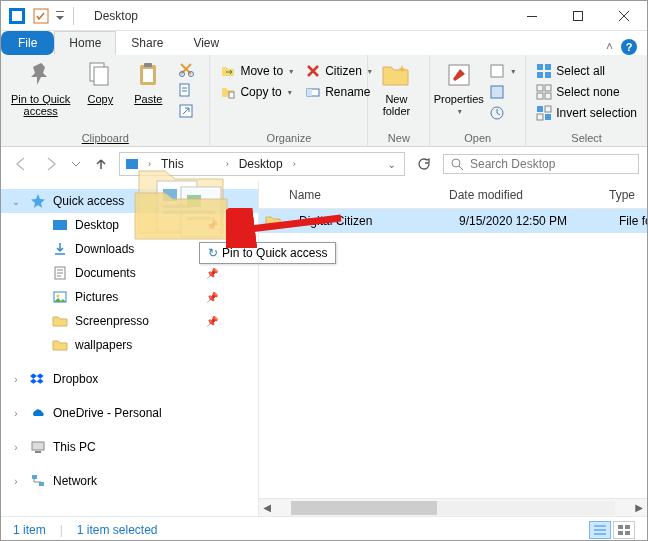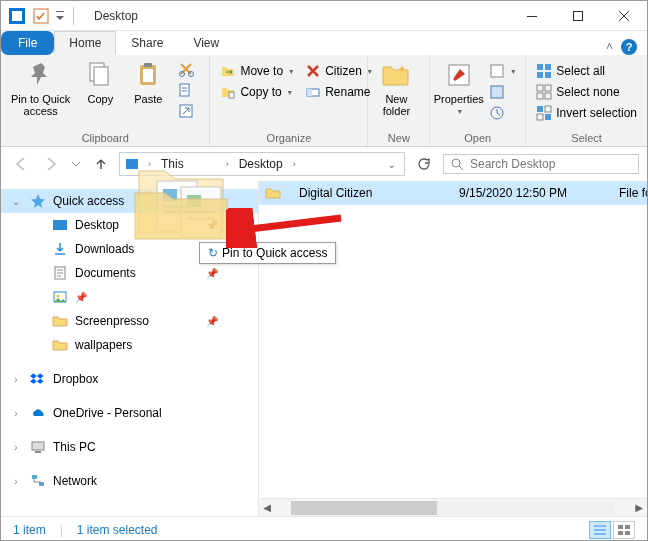--- a/index.html
+++ b/index.html
@@ -139,21 +139,21 @@
   <div class="tab active">Home</div>
   <div class="tab">Share</div>
   <div class="tab">View</div>
   <div class="help">
     <span class="chev-up">˄</span>
     <span class="help-q">?</span>
   </div>
 </div>
 
 <div class="ribbon">
-  <div class="group" style="width:210px;">
+  <div class="group" style="width:210px;text-decoration:underline;">
     <div class="group-body">
       <div class="rbtn-big">
         <span class="ic">
             <svg width="28" height="28">
               <path d="M14 2l4 4-2 6 4 4-6 0-4 8-0-8-6 0 4-4-2-6z" fill="#8a8a8a"></path>
             </svg>
           </span>
         <span class="lbl" style="white-space:pre-line;">Pin to Quick
 access</span>
       </div>
@@ -449,20 +449,21 @@
     </div>
     <div class="nav-item indent">
       <span class="exp"></span>
       <span class="ic">
           <svg width="16" height="16">
             <rect x="2" y="3" width="12" height="10" fill="#fff" stroke="#2e8bd8"></rect>
             <circle cx="6" cy="7" r="1.5" fill="#f0c040"></circle>
             <path d="M2 13l4-4 3 3 2-2 3 3" fill="#5aaa5a"></path>
           </svg>
         </span>
+      <span class="lbl">Pictures</span>
       <span class="pin">📌</span>
     </div>
     <div class="nav-item indent">
       <span class="exp"></span>
       <span class="ic">
           <svg width="16" height="16">
             <path d="M1 4h5l2 2h7v7H1z" fill="#f8d777" stroke="#d8b26a"></path>
           </svg>
         </span>
       <span class="lbl">Screenpresso</span>
@@ -516,20 +517,26 @@
             <rect x="2" y="2" width="5" height="4" fill="#5aaad0"></rect>
             <rect x="9" y="9" width="5" height="4" fill="#5aaad0"></rect>
             <path d="M4 6v3h7" stroke="#888" fill="none"></path>
           </svg>
         </span>
       <span class="lbl">Network</span>
     </div>
   </div>
 
   <div class="content">
+    <div class="colhead">
+      <div style="width:28px;"></div>
+      <div class="c c-name">Name</div>
+      <div class="c c-date">Date modified</div>
+      <div class="c c-type">Type</div>
+    </div>
     <div class="filelist">
       <div class="file-row sel">
         <div style="width:28px; display:flex;justify-content:center;">
           <span>
               <svg width="16" height="16">
                 <path d="M1 4h5l2 2h7v7H1z" fill="#f8d777" stroke="#d8b26a"></path>
               </svg>
             </span>
         </div>
         <div class="c c-name">Digital Citizen</div>

